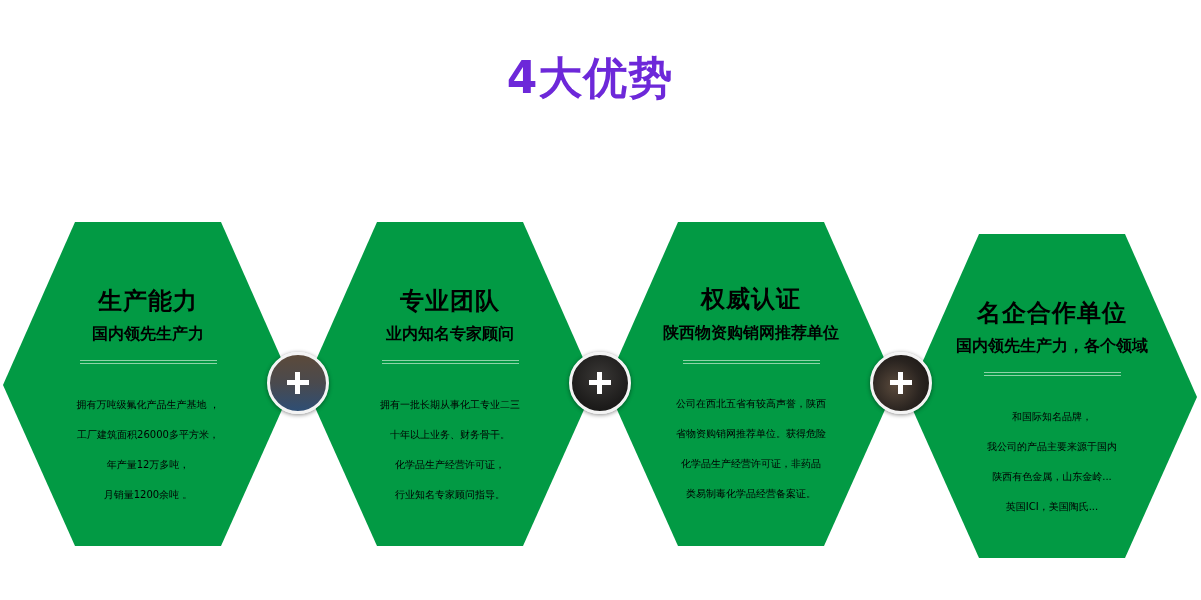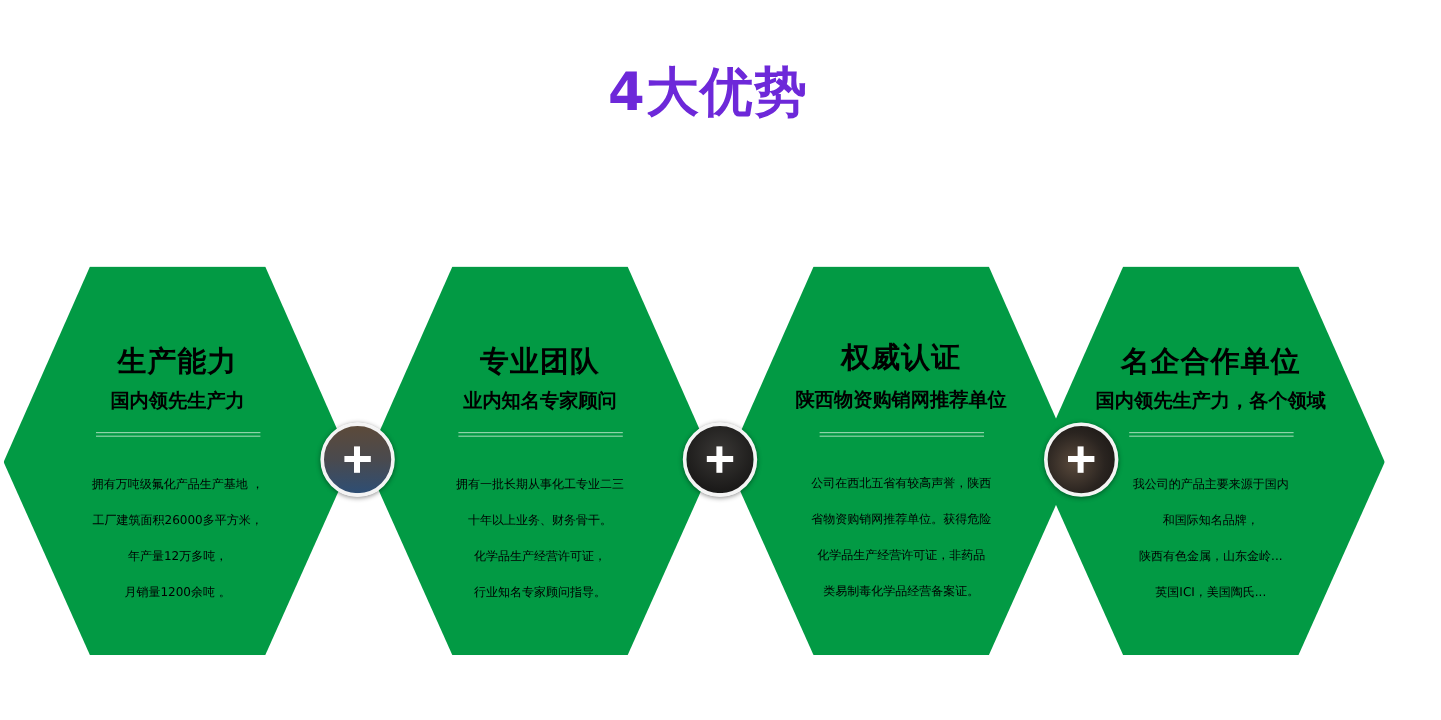--- a/index.html
+++ b/index.html
@@ -84,27 +84,27 @@
   <div class="hex-sub">陕西物资购销网推荐单位</div>
   <div class="hex-divider"></div>
   <div class="hex-body" style="left:25px;width:240px;">
     <div>公司在西北五省有较高声誉，陕西</div>
     <div>省物资购销网推荐单位。获得危险</div>
     <div>化学品生产经营许可证，非药品</div>
     <div>类易制毒化学品经营备案证。</div>
   </div>
 </div>
 
-<div class="hex" style="left:864px;">
+<div class="hex" style="left:907px;margin-top:12px;">
   <div class="hex-title">名企合作单位</div>
   <div class="hex-sub">国内领先生产力，各个领域</div>
   <div class="hex-divider"></div>
   <div class="hex-body">
+    <div>和国际知名品牌，</div>
     <div>我公司的产品主要来源于国内</div>
-    <div>和国际知名品牌，</div>
     <div>陕西有色金属，山东金岭...</div>
     <div>英国ICI，美国陶氏...</div>
   </div>
 </div>
 
 <div class="plus plus-1" style="left:267px;">
   <span class="plus-sign"></span>
 </div>
 <div class="plus plus-2" style="left:569px;">
   <span class="plus-sign"></span>

